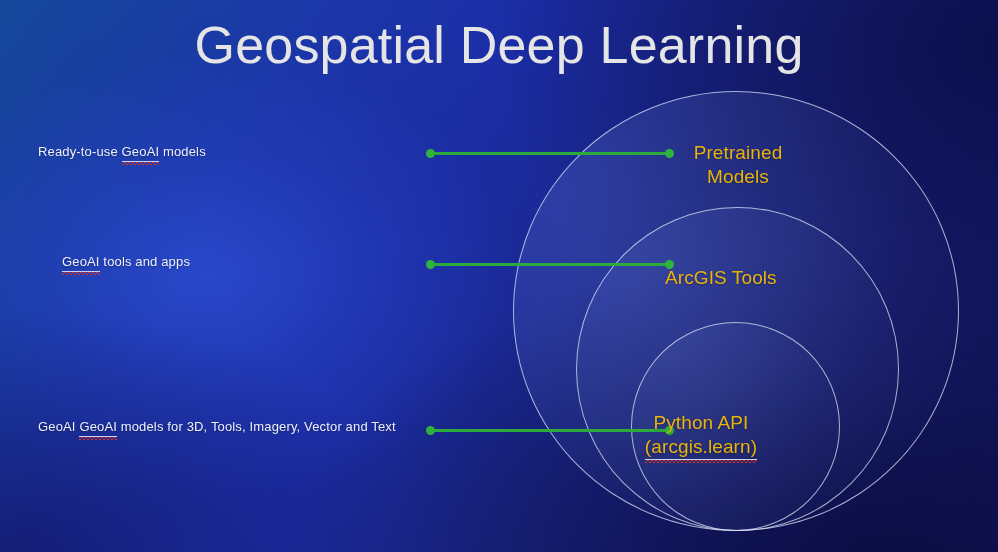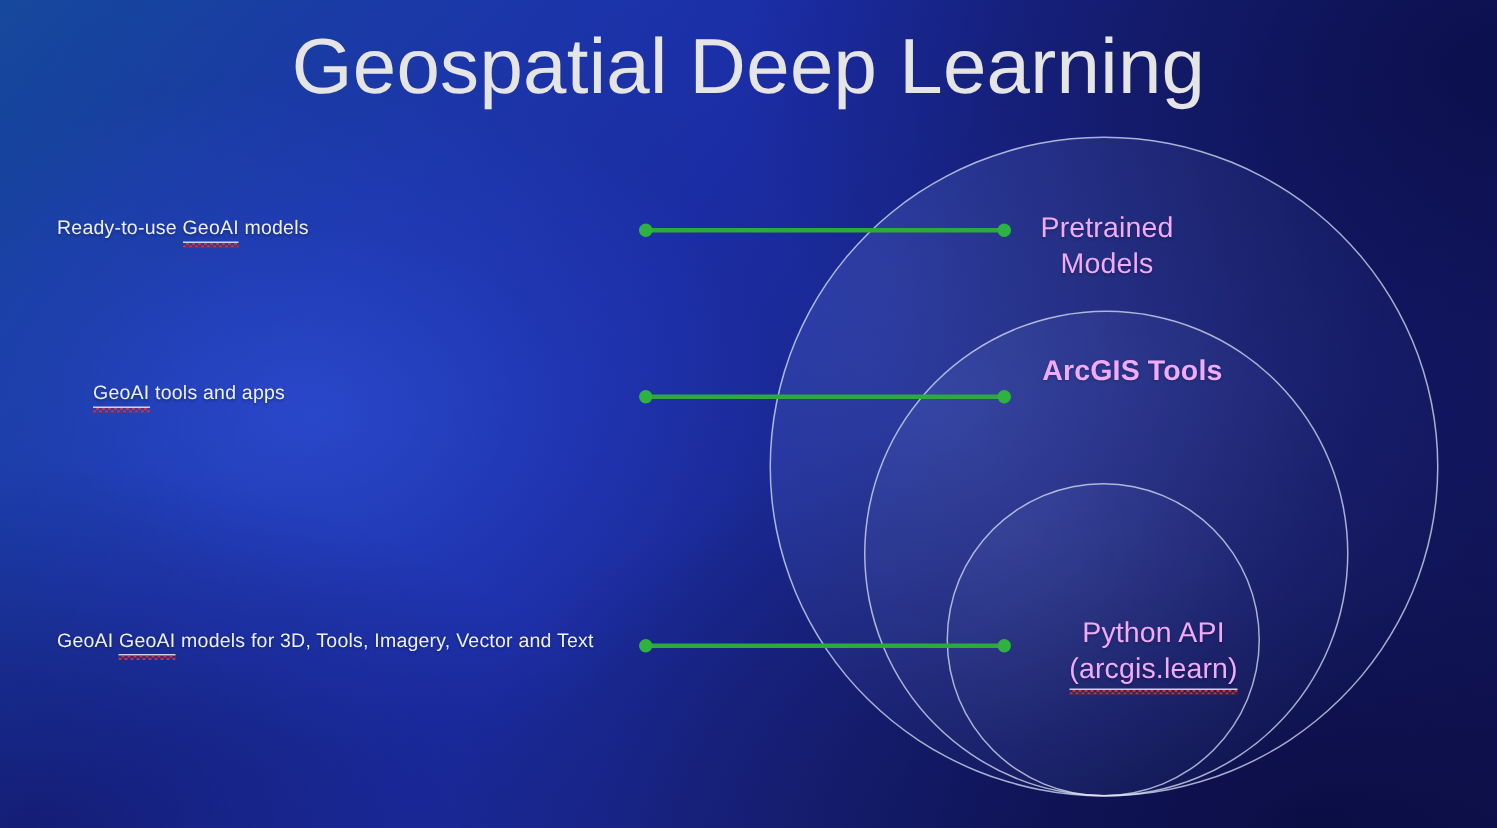--- a/index.html
+++ b/index.html
@@ -169,31 +169,31 @@
   .connector .dot.start { left: -4px; }
   .connector .dot.end   { right: -4px; }
 
   .c1 { left: 430px; top: 152px; width: 240px; }
   .c2 { left: 430px; top: 263px; width: 240px; }
   .c3 { left: 430px; top: 429px; width: 240px; }
 
   
   .circle-label {
     position: absolute;
-    color: #f0abfc;
+    color: #eab308;
     font-size: 19px;
     font-weight: 400;
     line-height: 1.27;
     text-align: center;
     letter-spacing: 0.1px;
     text-shadow: 0 1px 2px rgba(0,0,0,0.25);
   }
   .circle-label.pretrained { left: 668px; top: 141px; width: 140px; }
-  .circle-label.arcgis     { left: 665px; top: 236px; width: 150px; text-align: right; font-weight: bold; }
-  .circle-label.python     { left: 696px; top: 411px; width: 146px; }
+  .circle-label.arcgis     { left: 665px; top: 266px; width: 150px; text-align: left; }
+  .circle-label.python     { left: 628px; top: 411px; width: 146px; }
   .circle-label .line { display: block; }
 </style>
 </head>
 <body>
 
 <div id="slide">
 
   <div class="bg-base"></div>
   <div class="bg-glow"></div>
   <div class="bg-dark-tr"></div>

